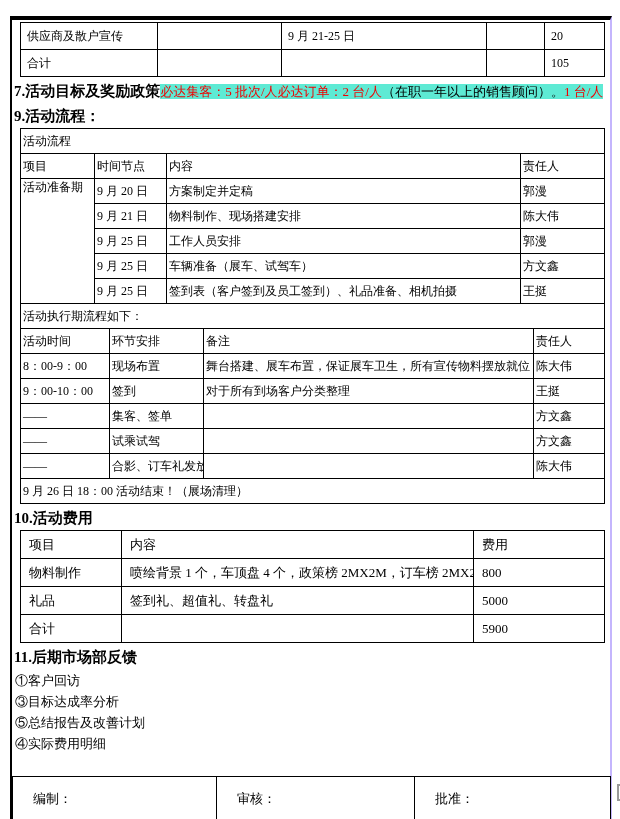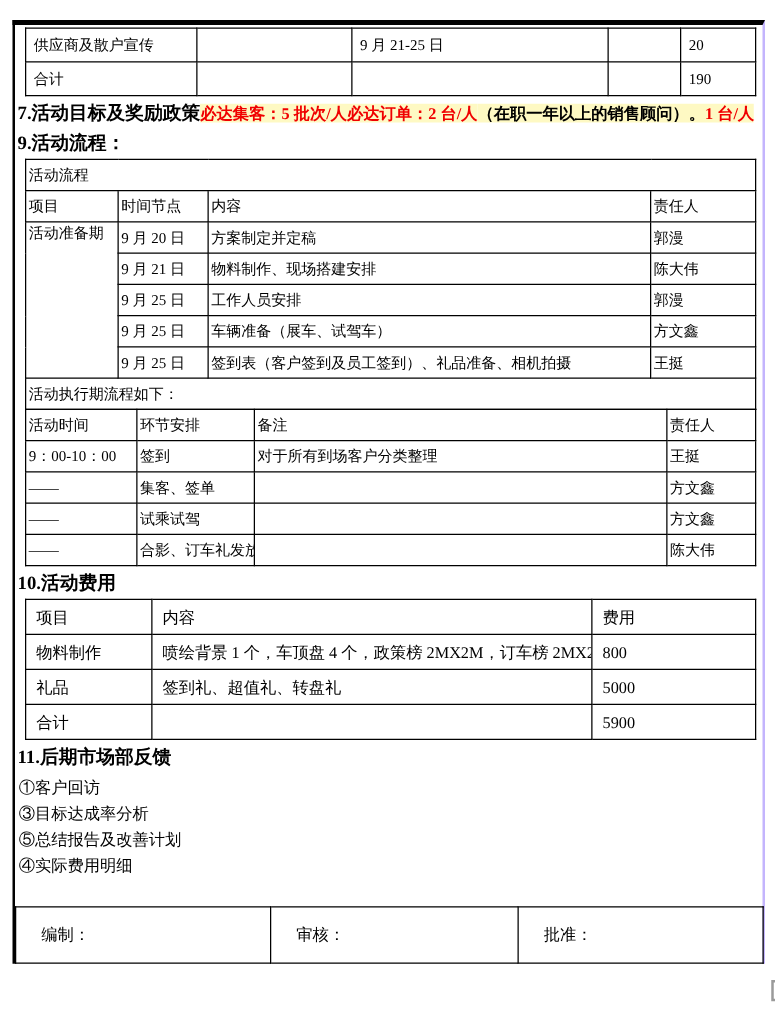--- a/index.html
+++ b/index.html
@@ -13,21 +13,21 @@
     border-left:2px solid #000;border-right:2px solid #c4b5fd;border-top:4px solid #000;
     background:#fff;
   }
   table{border-collapse:collapse;table-layout:fixed}
   td{border:1px solid #000;font-size:12px;overflow:hidden;white-space:nowrap}
 
   .t-top{margin:2px 0 0 8px;width:584px}
   .t-top td{height:26px;padding:0 0 0 6px;text-align:left}
 
   .heading{font-weight:bold;font-size:15px;line-height:20px;margin:4px 0 0 2px;white-space:nowrap}
-  .hl{background:#fef9c3;font-weight:bold;font-size:13px}
+  .hl{background:#5eead4;font-weight:normal;font-size:13px}
   .hl-red{color:#f00000}
   .hl-black{color:#000}
 
   .t-flow{margin:2px 0 0 8px;width:584px}
   .t-flow td,.t-exec td{height:24px;padding:0 2px;text-align:left}
   .t-exec{margin:-1px 0 0 8px;width:584px}
   .prep-cell{vertical-align:top;padding-top:4px}
 
   .t-cost{margin:2px 0 0 8px;width:584px}
   .t-cost td{height:27px;font-size:13px;padding:0 0 0 8px;text-align:left}
@@ -61,21 +61,21 @@
       <td></td>
       <td>9 月 21-25 日</td>
       <td></td>
       <td>20</td>
     </tr>
     <tr>
       <td>合计</td>
       <td></td>
       <td></td>
       <td></td>
-      <td>190</td>
+      <td>105</td>
     </tr>
   </tbody>
     </table>
 
   <div class="heading"><span>7.活动目标及奖励政策</span><span class="hl hl-red">必达集客：5 批次/人必达订单：2 台/人</span><span class="hl hl-black">（在职一年以上的销售顾问）。</span><span class="hl hl-red">1 台/人</span></div>
 
   <div class="heading">9.活动流程：</div>
 
   <table class="t-flow">
     <colgroup>
@@ -134,20 +134,26 @@
         <col style="width:71px">
       </colgroup>
     <tbody>
         <tr>
       <td>活动时间</td>
       <td>环节安排</td>
       <td>备注</td>
       <td>责任人</td>
     </tr>
     <tr>
+      <td>8：00-9：00</td>
+      <td>现场布置</td>
+      <td>舞台搭建、展车布置，保证展车卫生，所有宣传物料摆放就位</td>
+      <td>陈大伟</td>
+    </tr>
+    <tr>
       <td>9：00-10：00</td>
       <td>签到</td>
       <td>对于所有到场客户分类整理</td>
       <td>王挺</td>
     </tr>
     <tr>
       <td>——</td>
       <td>集客、签单</td>
       <td></td>
       <td>方文鑫</td>
@@ -156,20 +162,23 @@
       <td>——</td>
       <td>试乘试驾</td>
       <td></td>
       <td>方文鑫</td>
     </tr>
     <tr>
       <td>——</td>
       <td>合影、订车礼发放</td>
       <td></td>
       <td>陈大伟</td>
+    </tr>
+    <tr>
+      <td colspan="4">9 月 26 日 18：00 活动结束！（展场清理）</td>
     </tr>
   </tbody>
     </table>
 
   <div class="heading">10.活动费用</div>
 
   <table class="t-cost">
     <colgroup>
         <col style="width:101px">
         <col style="width:352px">

